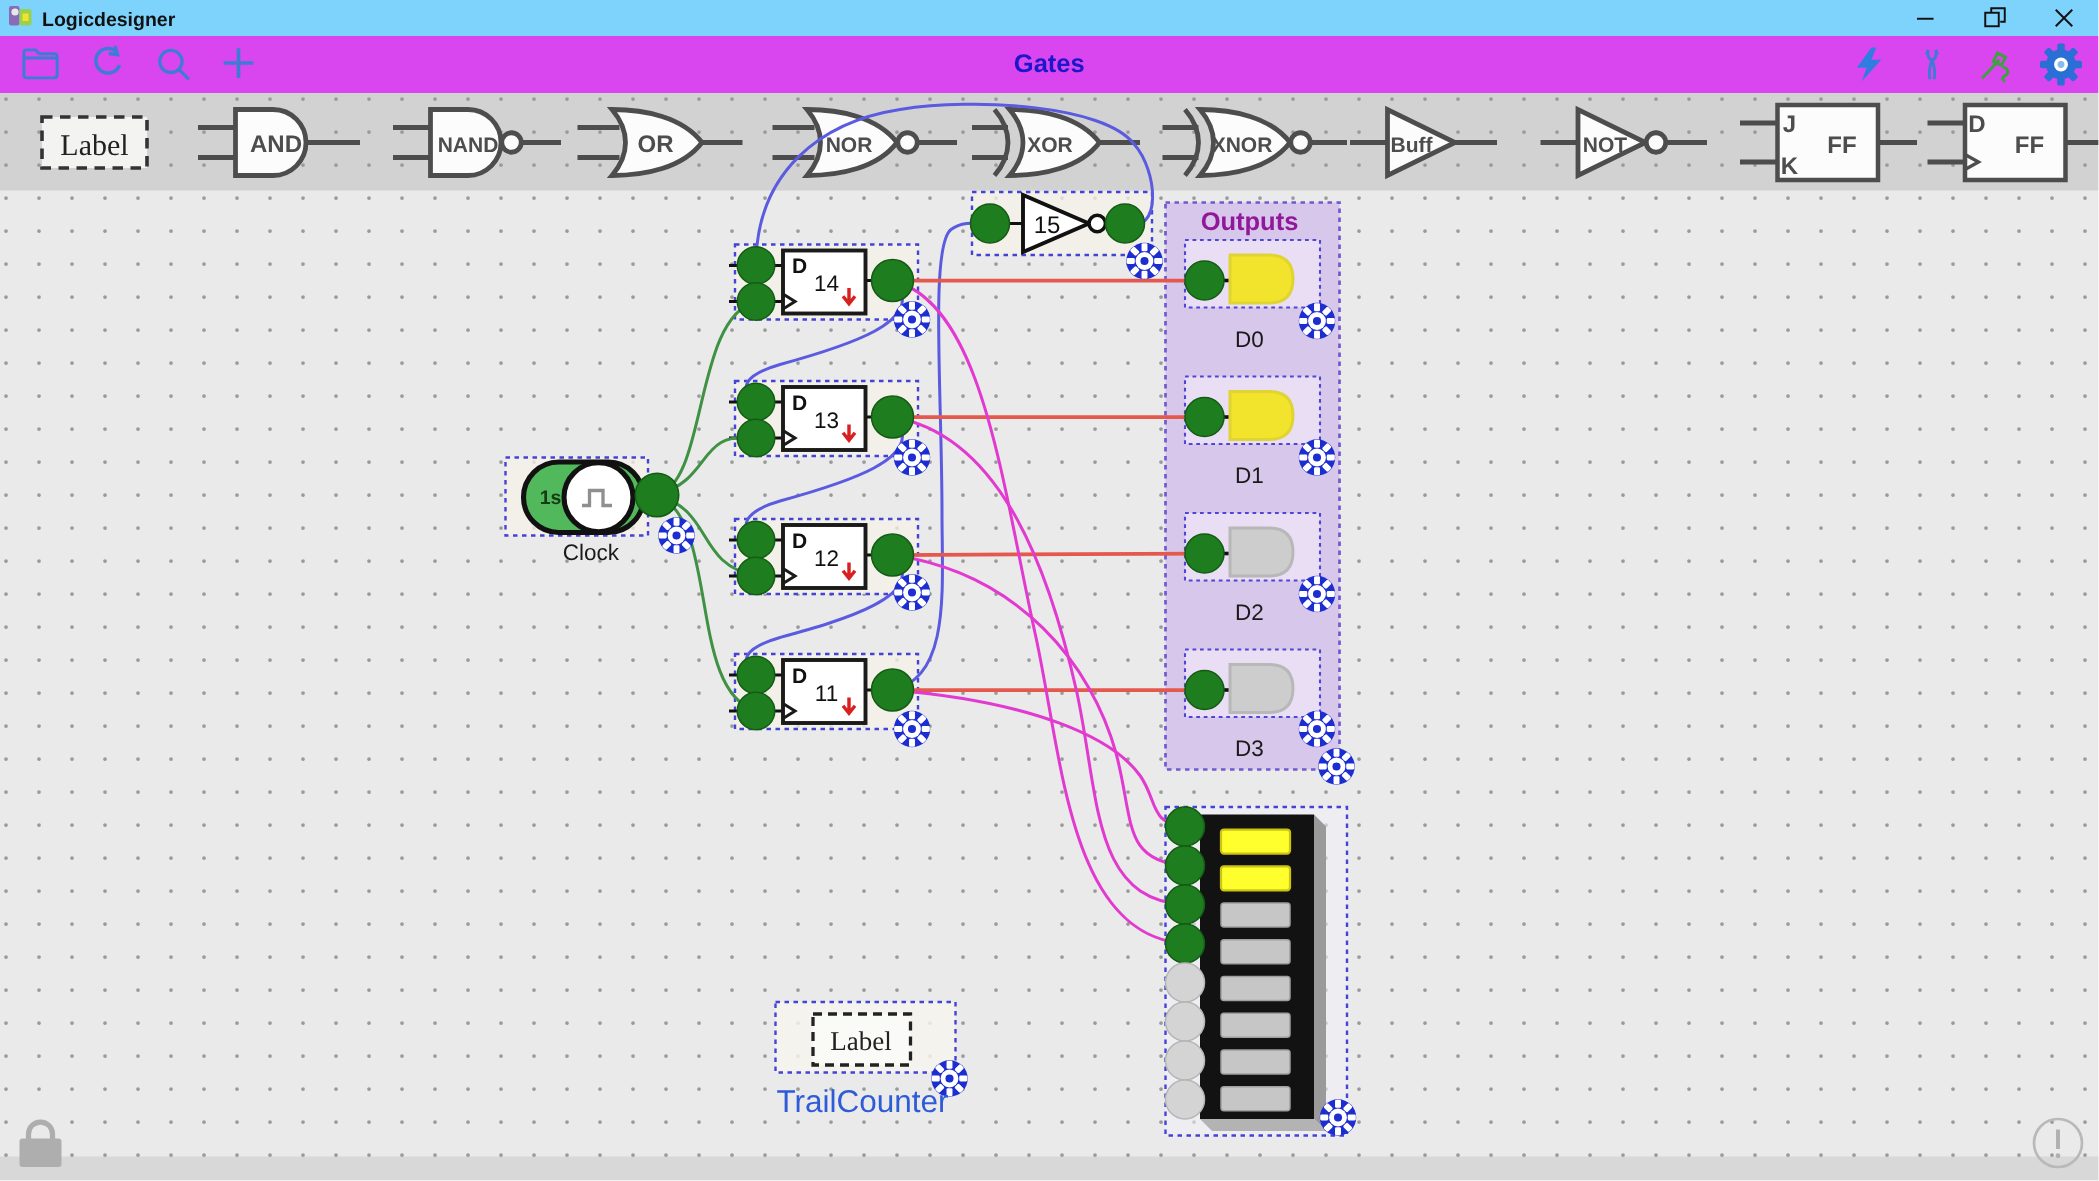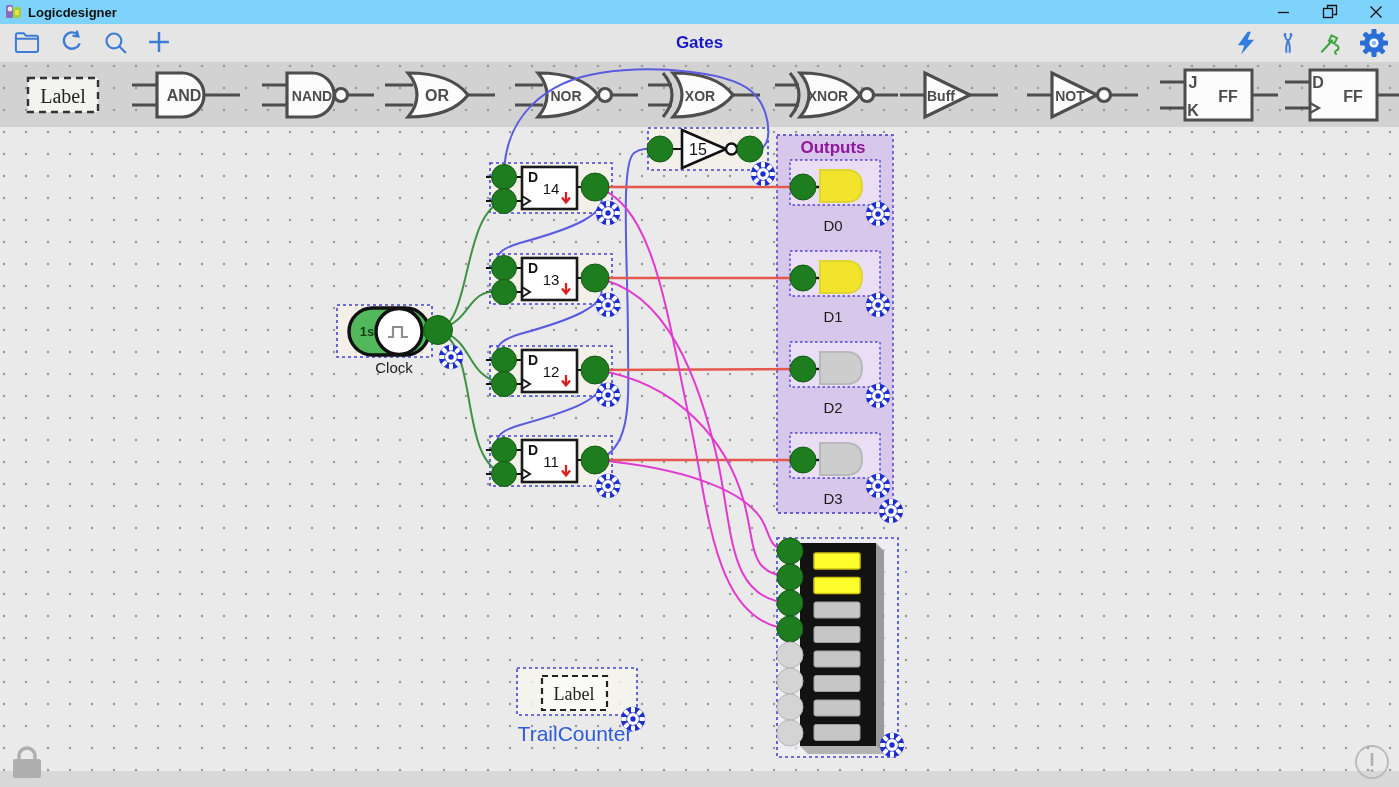--- a/index.html
+++ b/index.html
@@ -2,21 +2,21 @@
 <html><head>
 <meta charset="utf-8">
 <style>
   html,body{margin:0;padding:0;width:1399px;height:787px;overflow:hidden;
     font-family:"Liberation Sans",sans-serif;background:#fff;}
   .titlebar{height:24px;display:flex;align-items:center;background:#7dd3fc;position:relative;}
   .titlebar .appicon{margin:2px 6px 0 5px;}
   .titlebar .title{font-size:13px;color:#111;font-weight:600;}
   .winctrls{position:absolute;right:0;top:0;height:24px;display:flex;}
   .winctrl{width:46px;height:24px;display:flex;align-items:center;justify-content:center;}
-  .toolbar{height:38px;background:#e5e5e5;position:relative;}
+  .toolbar{height:38px;background:#d946ef;position:relative;}
   .tb-left{position:absolute;left:12px;top:4px;display:flex;gap:16px;align-items:center;}
   .tb-right{position:absolute;right:10px;top:4px;display:flex;gap:16px;align-items:center;}
   .tb-title{position:absolute;left:0;right:0;top:9px;text-align:center;
     font-size:17px;font-weight:bold;color:#1a18c8;}
   .main{position:absolute;top:62px;left:0;width:1399px;height:581px;}
   svg text{user-select:none;}
   .gate-label{font:bold 16px "Liberation Sans",sans-serif;fill:#4d4d4d;text-anchor:middle;}
   .gate-label-sm{font:bold 14px "Liberation Sans",sans-serif;fill:#4d4d4d;text-anchor:middle;}
   .serif-label{font:20px "Liberation Serif",serif;fill:#222;text-anchor:middle;}
   .comp-caption{font:15px "Liberation Sans",sans-serif;fill:#1a1a1a;text-anchor:middle;}

